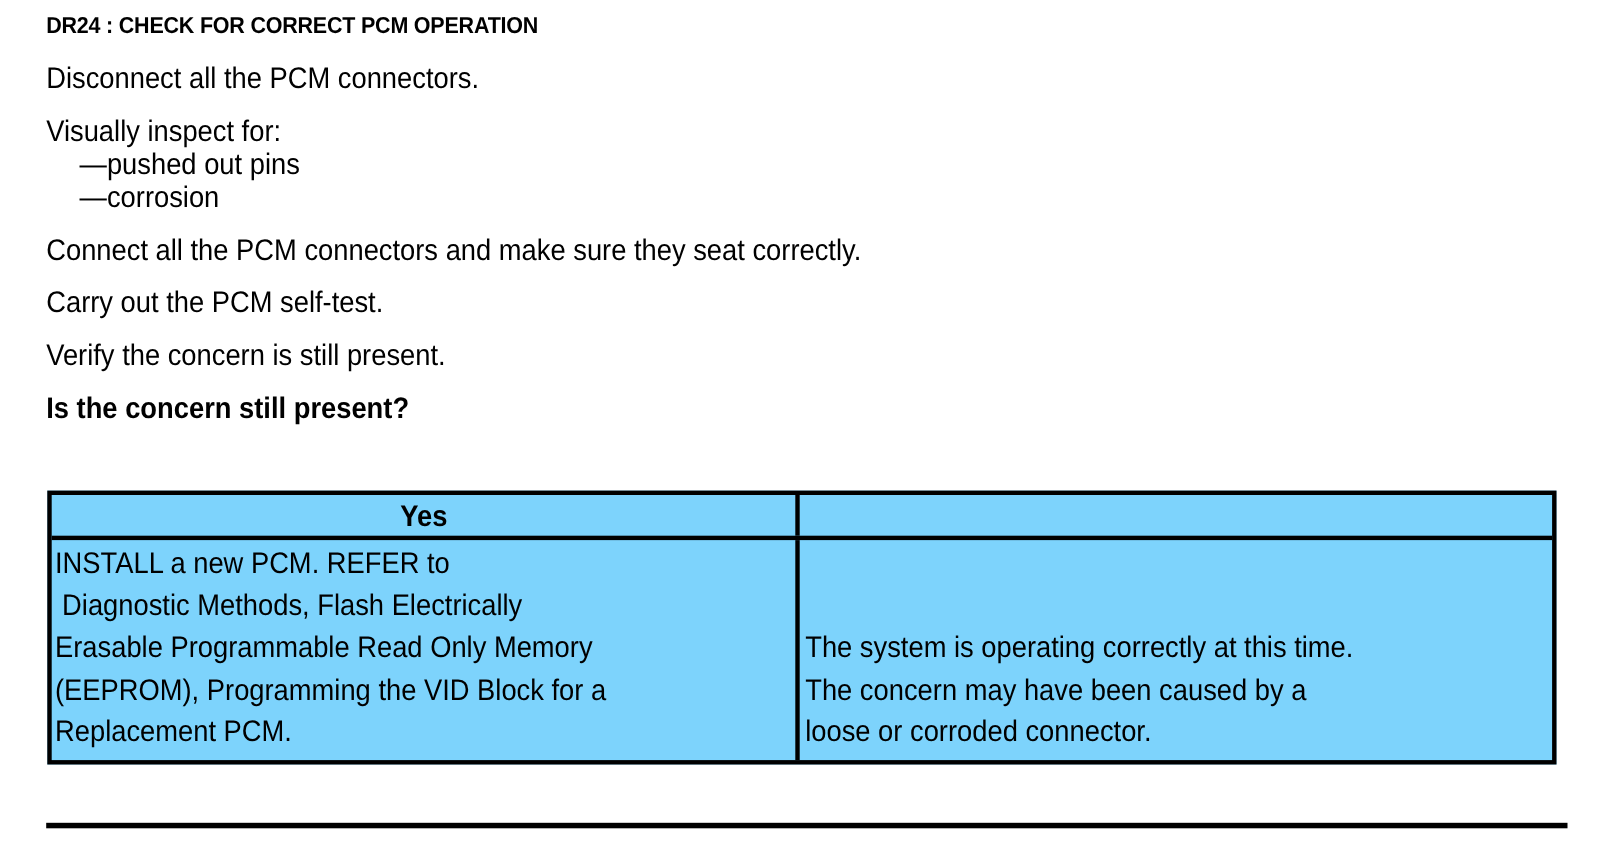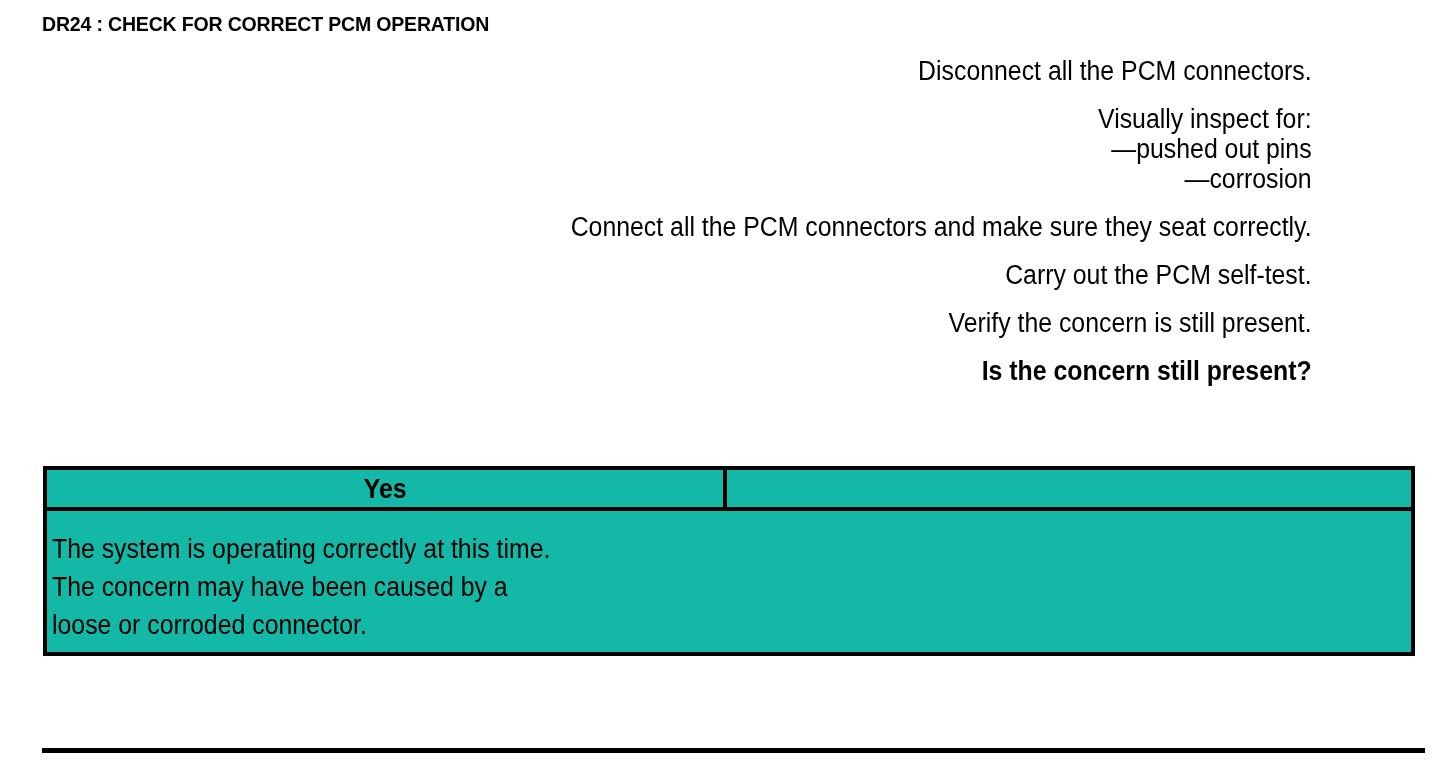--- a/index.html
+++ b/index.html
@@ -37,21 +37,20 @@
     white-space: nowrap;
     line-height: 1.1;
   }
 
   
   .body-block {
     position: absolute;
     left: 42px;
     top: 58px;
     width: 1380px;
-    text-align: right;
   }
   .body-line {
     font-size: 27px;
     line-height: 1.0;
     margin: 0 0 21px 0;
     white-space: nowrap;
     transform: scaleX(0.92);
     transform-origin: left center;
   }
   .body-line.tight {
@@ -66,26 +65,26 @@
   }
   .body-line.bold {
     font-weight: bold;
     margin-bottom: 0;
   }
 
   
   .decision-table {
     position: absolute;
     left: 43px;
-    top: 466px;
+    top: 446px;
     width: 1372px;
     border: 4px solid #000;
     border-collapse: collapse;
     box-sizing: border-box;
-    background: #14b8a6;
+    background: #7dd3fc;
   }
   .dt-row {
     display: flex;
     width: 100%;
     box-sizing: border-box;
   }
   .dt-head {
     border-bottom: 4px solid #000;
   }
   .dt-cell {
@@ -114,21 +113,21 @@
   .dt-body .dt-cell {
     padding: 0;
     vertical-align: top;
   }
   .dt-body .col-left {
     padding: 3px 0 6px 3px;
   }
   .dt-body .col-right {
     padding: 20px 0 6px 5px;
     display: flex;
-    align-items: center;
+    align-items: flex-end;
   }
   .cell-line {
     display: block;
     white-space: nowrap;
     transform: scaleX(0.92);
     transform-origin: left center;
     margin: 0 0 2px 0;
     font-size: 27px;
     line-height: 1.34;
   }
@@ -169,20 +168,27 @@
 
   <div class="decision-table">
 
     <div class="dt-row dt-head">
       <div class="dt-cell col-left">
         <span>Yes</span>
       </div>
     </div>
 
     <div class="dt-row dt-body">
+      <div class="dt-cell col-left">
+        <span class="cell-line">INSTALL a new PCM. REFER to</span>
+        <span class="cell-line indent">Diagnostic Methods, Flash Electrically</span>
+        <span class="cell-line">Erasable Programmable Read Only Memory</span>
+        <span class="cell-line">(EEPROM), Programming the VID Block for a</span>
+        <span class="cell-line">Replacement PCM.</span>
+      </div>
       <div class="dt-cell col-right">
         <span class="cell-lines-right">
           <span class="cell-line">The system is operating correctly at this time.</span>
           <span class="cell-line">The concern may have been caused by a</span>
           <span class="cell-line">loose or corroded connector.</span>
         </span>
       </div>
     </div>
 
   </div>

